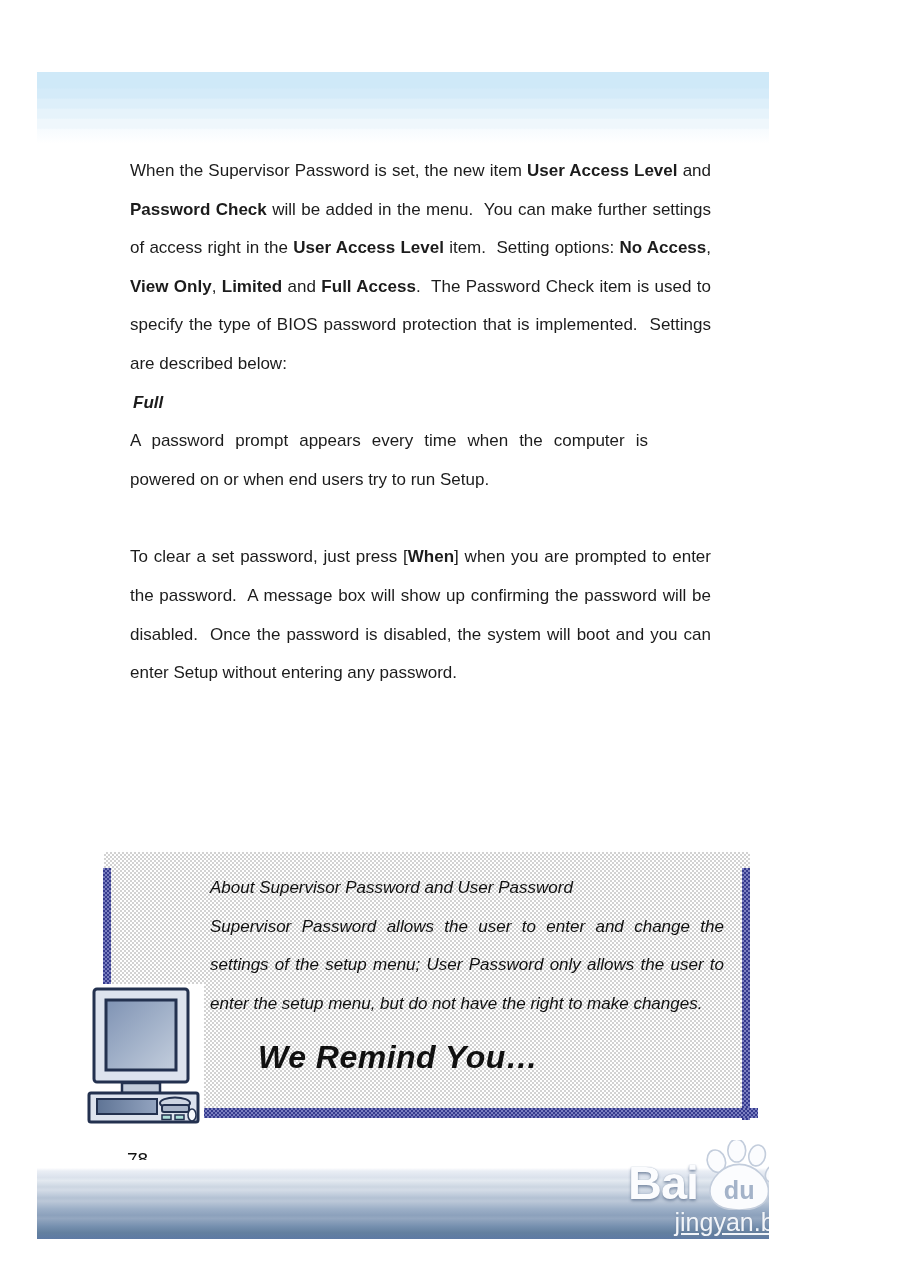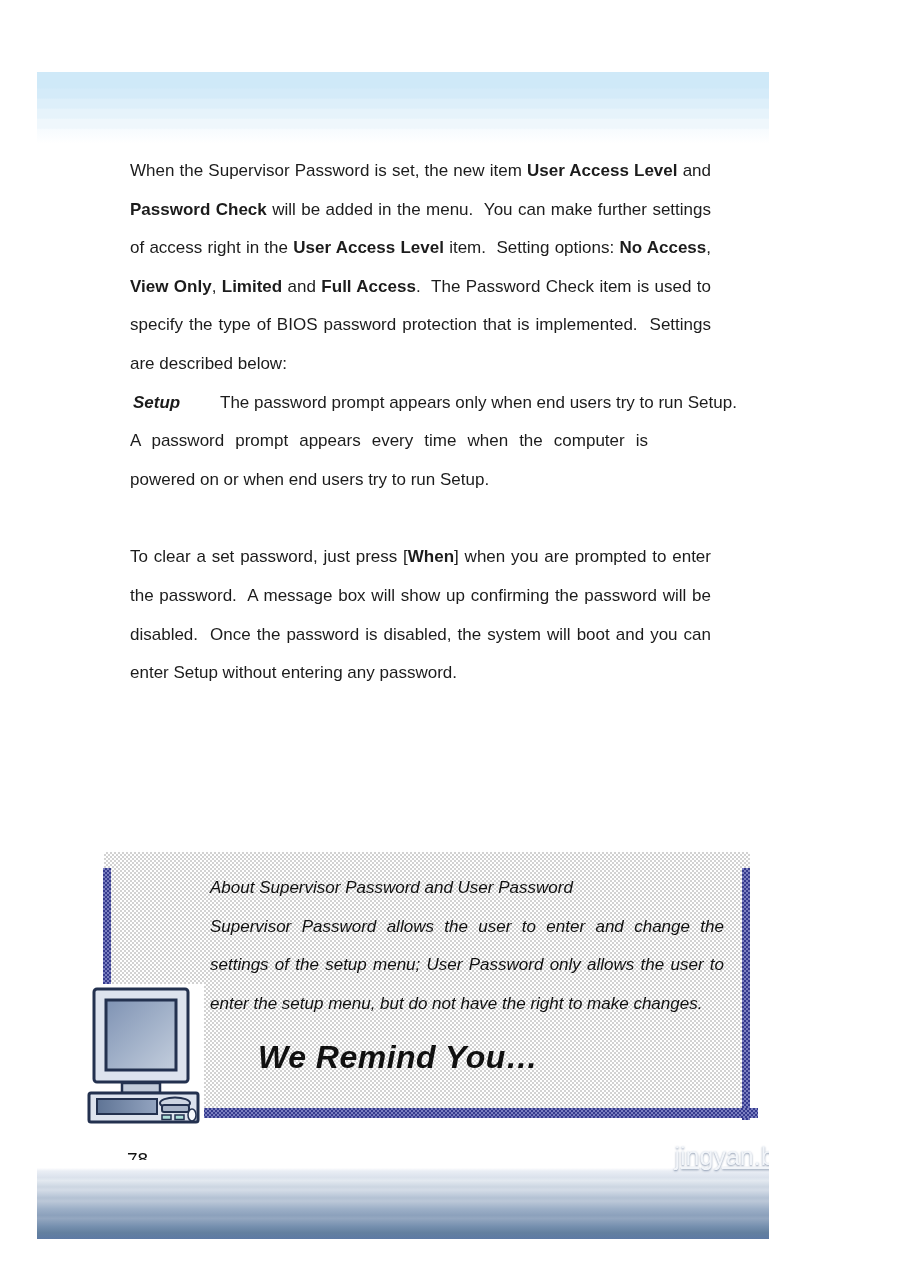--- a/index.html
+++ b/index.html
@@ -66,22 +66,21 @@
 
 <div class="page">
 
   <div class="top-bar"></div>
   <div class="top-fade"></div>
 
   <div class="body-col">
     <p class="para"><span>When the Supervisor Password is set, the new item </span><b>User Access Level</b><span> and </span><b>Password Check</b><span> will be added in the menu.&nbsp; You can make further settings of access right in the </span><b>User Access Level</b><span> item.&nbsp; Setting options: </span><b>No Access</b><span>, </span><b>View Only</b><span>, </span><b>Limited</b><span> and </span><b>Full Access</b><span>.&nbsp; The Password Check item is used to specify the type of BIOS password protection that is implemented.&nbsp; Settings are described below:</span></p>
     <div class="deflist">
       <div class="defrow">
-        <span class="term">Setup</span>
-        <span class="desc">The password prompt appears only when end users try to run Setup.</span>
+        <span class="term">Full</span>
       </div>
       <div class="defrow">
         <span class="desc">A password prompt appears every time when the computer is powered on or when end users try to run Setup.</span>
       </div>
     </div>
     <p class="para para2"><span>To clear a set password, just press [</span><b>When</b><span>] when you are prompted to enter the password.&nbsp; A message box will show up confirming the password will be disabled.&nbsp; Once the password is disabled, the system will boot and you can enter Setup without entering any password.</span></p>
   </div>
 
   <div class="remind-box">
     <div class="navy bar-left"></div>
@@ -116,16 +115,30 @@
       <rect x="77" y="129" width="9" height="4.5" fill="#aee0da" stroke="#23314f" stroke-width="1.5"></rect>
       <rect x="90" y="129" width="9" height="4.5" fill="#aee0da" stroke="#23314f" stroke-width="1.5"></rect>
       <ellipse cx="107" cy="129" rx="4" ry="6" fill="#f7f9fc" stroke="#23314f" stroke-width="1.5"></ellipse>
     </svg>
   </div>
 
   <div class="page-number">78</div>
 
   <div class="footer-band"></div>
   <div class="baidu-logo">
+    <div class="logo-row">
+      <span class="logo-bai">Bai</span>
+      <svg class="paw-svg" width="82" height="70" viewBox="0 0 100 86" aria-hidden="true">
+        <g fill="#fbfcfe" stroke="#c3cddc" stroke-width="2">
+          <ellipse cx="21" cy="26" rx="11" ry="14" transform="rotate(-18 21 26)"></ellipse>
+          <ellipse cx="46" cy="13" rx="11" ry="14"></ellipse>
+          <ellipse cx="71" cy="19" rx="10" ry="13" transform="rotate(14 71 19)"></ellipse>
+          <ellipse cx="90" cy="41" rx="8" ry="11" transform="rotate(30 90 41)"></ellipse>
+          <path d="M49 30 C 29 30 13 48 13 63 C 13 79 29 86 49 86 C 69 86 85 79 85 63 C 85 48 69 30 49 30 Z"></path>
+        </g>
+        <text x="49" y="73" text-anchor="middle" font-family="Liberation Sans, sans-serif" font-size="31" font-weight="bold" fill="#a4b3c9">du</text>
+      </svg>
+      <span class="logo-cn">经验</span>
+    </div>
     <div class="logo-url">jingyan.baidu.com</div>
   </div>
 
 </div>
 
 </body></html>

